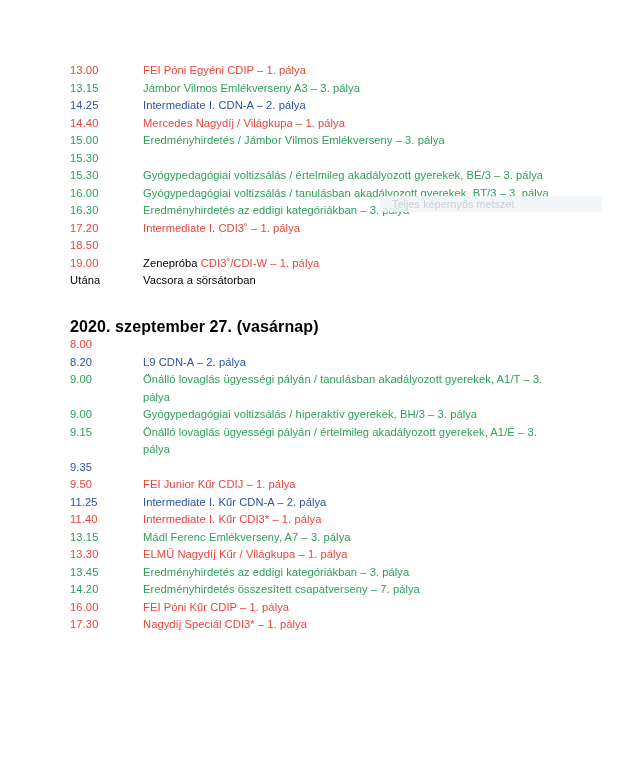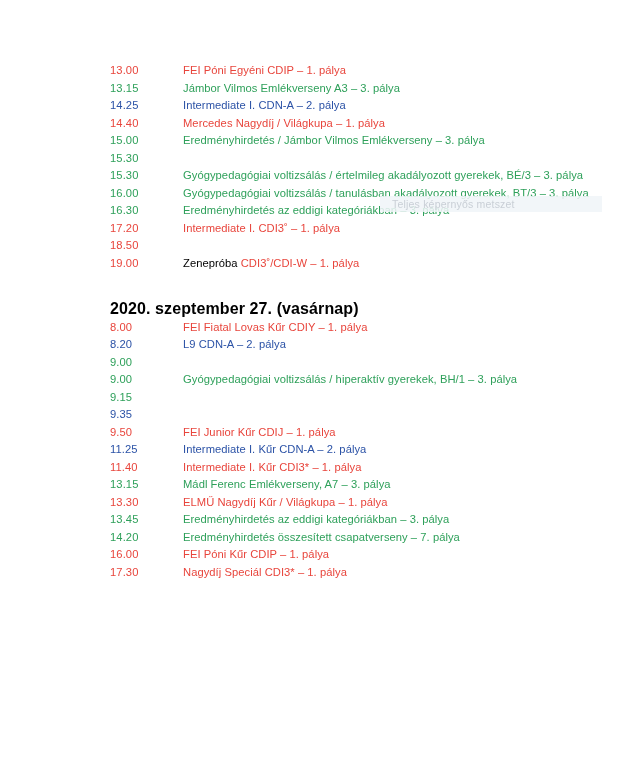--- a/index.html
+++ b/index.html
@@ -19,21 +19,20 @@
   .page {
     position: relative;
     width: 617px;
     height: 767px;
     box-sizing: border-box;
     padding: 62px 60px 0 70px;
   }
 
   .schedule-section {
     width: 487px;
-    margin-left: 40px;
   }
 
   .section-heading {
     font-size: 16px;
     font-weight: bold;
     color: #000000;
     line-height: 17.5px;
     margin: 0 0 1px 0;
     letter-spacing: 0.1px;
   }
@@ -137,41 +136,46 @@
           <div class="row-time c-red">17.20</div>
           <div class="row-desc c-red">Intermediate I. CDI3˚ – 1. pálya</div>
         </div>
         <div class="row">
           <div class="row-time c-red">18.50</div>
         </div>
         <div class="row">
           <div class="row-time c-red">19.00</div>
           <div class="row-desc"><span class="c-black">Zenepróba </span><span class="c-red">CDI3˚/CDI-W – 1. pálya</span></div>
         </div>
+        <div class="row">
+          <div class="row-time c-black">Utána</div>
+          <div class="row-desc c-black">Vacsora a sörsátorban</div>
+        </div>
       </div>
       <div class="schedule-section">
         <div class="spacer-gap"></div>
         <div class="section-heading">2020. szeptember 27. (vasárnap)</div>
         <div class="row">
           <div class="row-time c-red">8.00</div>
-          <div class="row-desc c-red">FEI Fiatal Lovas Kűr CDIY – 1. pálya</div>
         </div>
         <div class="row">
           <div class="row-time c-blue">8.20</div>
           <div class="row-desc c-blue">L9 CDN-A – 2. pálya</div>
         </div>
         <div class="row">
           <div class="row-time c-green">9.00</div>
+          <div class="row-desc c-green">Önálló lovaglás ügyességi pályán / tanulásban akadályozott gyerekek, A1/T – 3. pálya</div>
         </div>
         <div class="row">
           <div class="row-time c-green">9.00</div>
-          <div class="row-desc c-green">Gyógypedagógiai voltizsálás / hiperaktív gyerekek, BH/1 – 3. pálya</div>
+          <div class="row-desc c-green">Gyógypedagógiai voltizsálás / hiperaktív gyerekek, BH/3 – 3. pálya</div>
         </div>
         <div class="row">
           <div class="row-time c-green">9.15</div>
+          <div class="row-desc c-green">Önálló lovaglás ügyességi pályán / értelmileg akadályozott gyerekek, A1/É – 3. pálya</div>
         </div>
         <div class="row">
           <div class="row-time c-blue">9.35</div>
         </div>
         <div class="row">
           <div class="row-time c-red">9.50</div>
           <div class="row-desc c-red">FEI Junior Kűr CDIJ – 1. pálya</div>
         </div>
         <div class="row">
           <div class="row-time c-blue">11.25</div>

